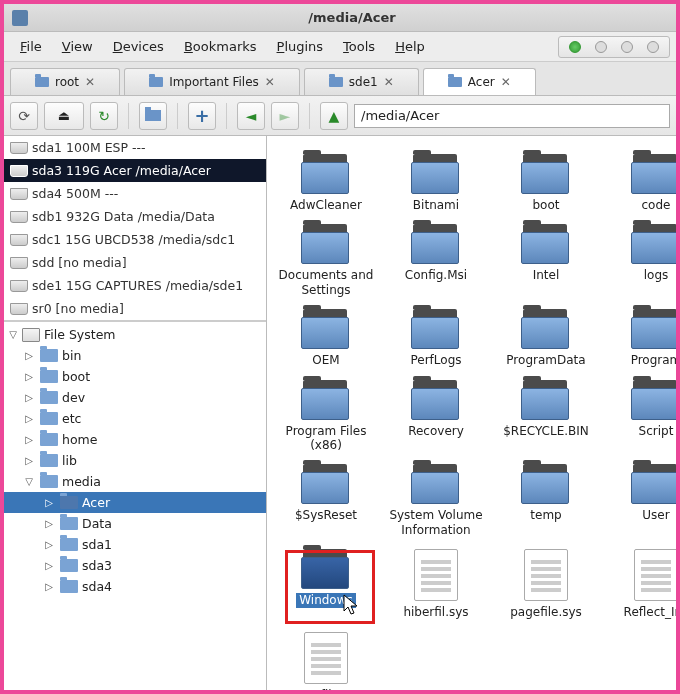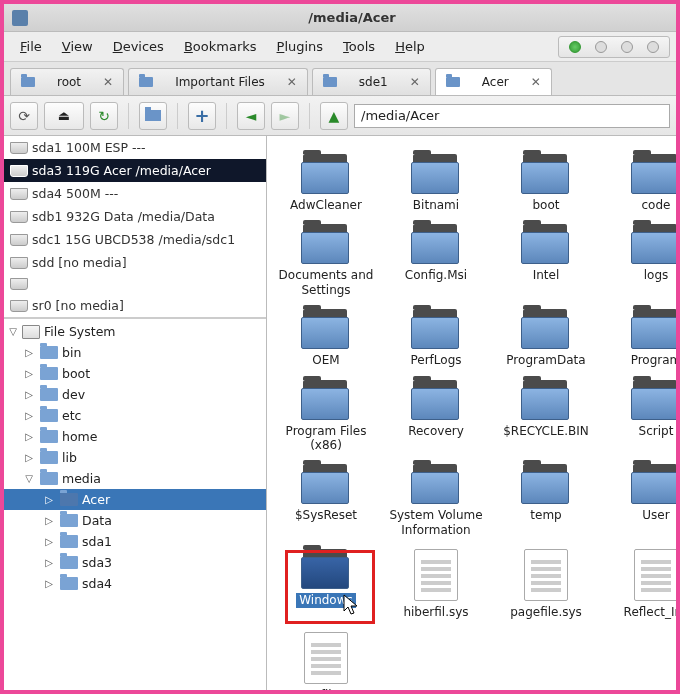--- a/index.html
+++ b/index.html
@@ -12,21 +12,21 @@
 
   .menubar { height: 30px; display: flex; align-items: center; padding: 0 6px; border-bottom: 1px solid #ccc; }
   .menubar .menu-item { padding: 4px 10px; cursor: default; }
   .menubar .menu-item u { text-decoration: underline; }
   .menubar .spacer { flex: 1; }
   .status-dots { display: flex; align-items: center; gap: 14px; padding: 0 10px; border: 1px solid #bbb; border-radius: 3px; height: 22px; background: linear-gradient(#f5f5f5,#e5e5e5); }
   .dot { width: 12px; height: 12px; border-radius: 50%; background: #ddd; border: 1px solid #999; }
   .dot.green { background: radial-gradient(#6c6,#393); border-color: #393; }
 
   .tabbar { height: 34px; display: flex; align-items: flex-end; padding: 4px 6px 0 6px; gap: 4px; border-bottom: 1px solid #bbb; background: #e5e5e5; }
-  .tab { display: flex; align-items: center; gap: 22px; padding: 6px 10px; border: 1px solid #bbb; border-bottom: none; border-radius: 3px 3px 0 0; background: linear-gradient(#f2f2f2,#e0e0e0); font-size: 12px; }
+  .tab { display: flex; align-items: center; gap: 6px; padding: 6px 24px; border: 1px solid #bbb; border-bottom: none; border-radius: 3px 3px 0 0; background: linear-gradient(#f2f2f2,#e0e0e0); font-size: 12px; }
   .tab.active { background: #fff; }
   .tab .folder-mini { width: 14px; height: 10px; background: #6a94c8; border-radius: 1px; position: relative; }
   .tab .folder-mini::before { content:""; position:absolute; top:-3px; left:0; width:6px; height:3px; background:#6a94c8; border-radius:1px 1px 0 0; }
   .tab .close-x { font-size: 12px; color: #666; }
 
   .toolbar { height: 40px; display: flex; align-items: center; padding: 4px 6px; gap: 6px; border-bottom: 1px solid #bbb; background: linear-gradient(#f2f2f2,#e6e6e6); }
   .tbtn { width: 28px; height: 28px; border: 1px solid #bbb; border-radius: 3px; background: linear-gradient(#fdfdfd,#e8e8e8); display:flex; align-items:center; justify-content:center; }
   .tbtn.wide { width:40px; }
   .sep { width:1px; height:26px; background:#ccc; margin:0 4px; }
   .addr { flex:1; height:24px; border:1px solid #aaa; background:#fff; padding:2px 6px; font-size:13px; display:flex; align-items:center; }
@@ -181,20 +181,21 @@
           <div class="dev-row">
             <div class="disk-ico"></div>
             <span>sdc1 15G UBCD538 /media/sdc1</span>
           </div>
           <div class="dev-row">
             <div class="disk-ico"></div>
             <span>sdd [no media]</span>
           </div>
           <div class="dev-row">
             <div class="disk-ico"></div>
+            <span>sde1 15G CAPTURES /media/sde1</span>
           </div>
           <div class="dev-row">
             <div class="disk-ico"></div>
             <span>sr0 [no media]</span>
           </div>
         </div>
       <div class="tree-wrap" id="tree">
           <div class="tree-row indent-0">
             <span class="exp">▽</span>
             <div class="drive-ico"></div>

